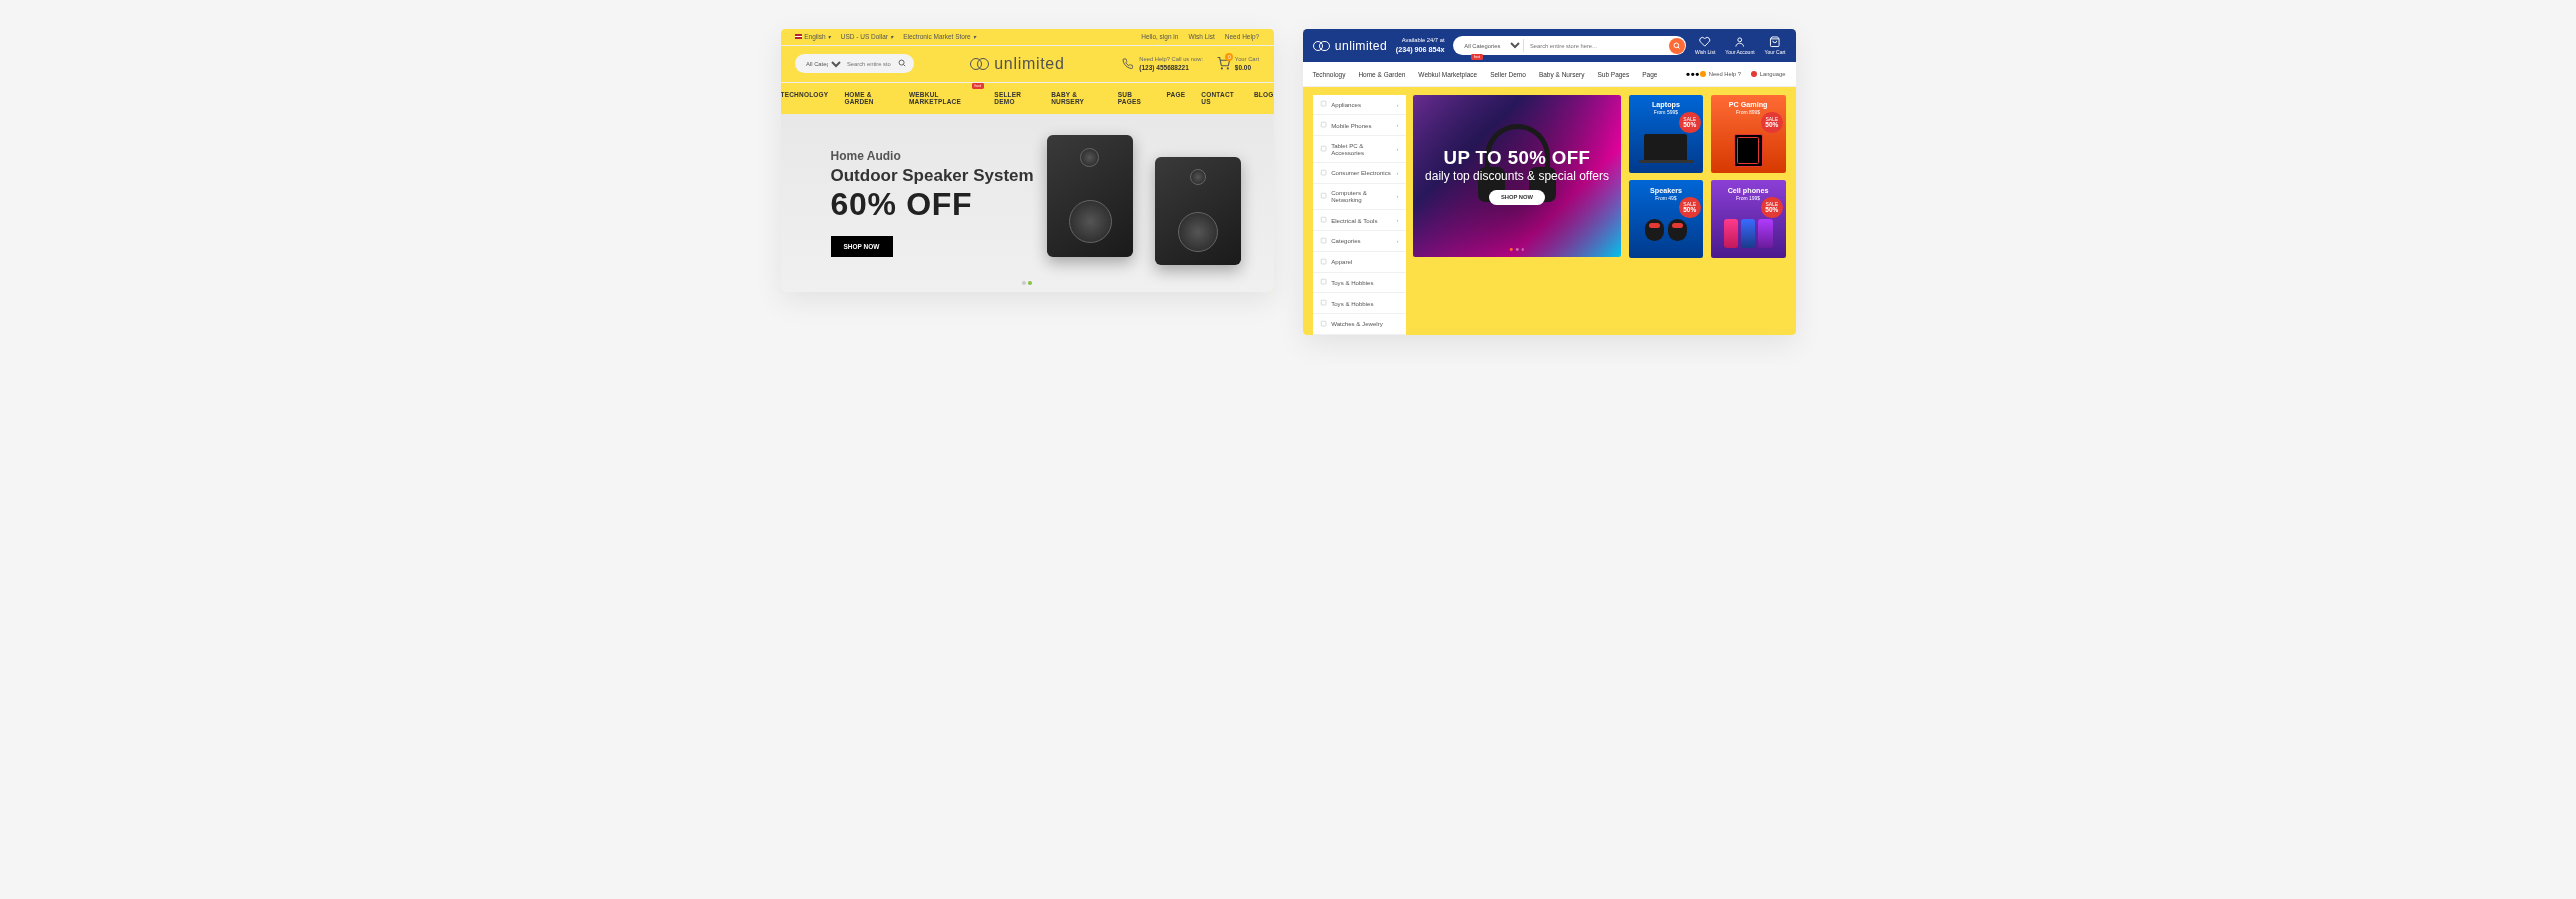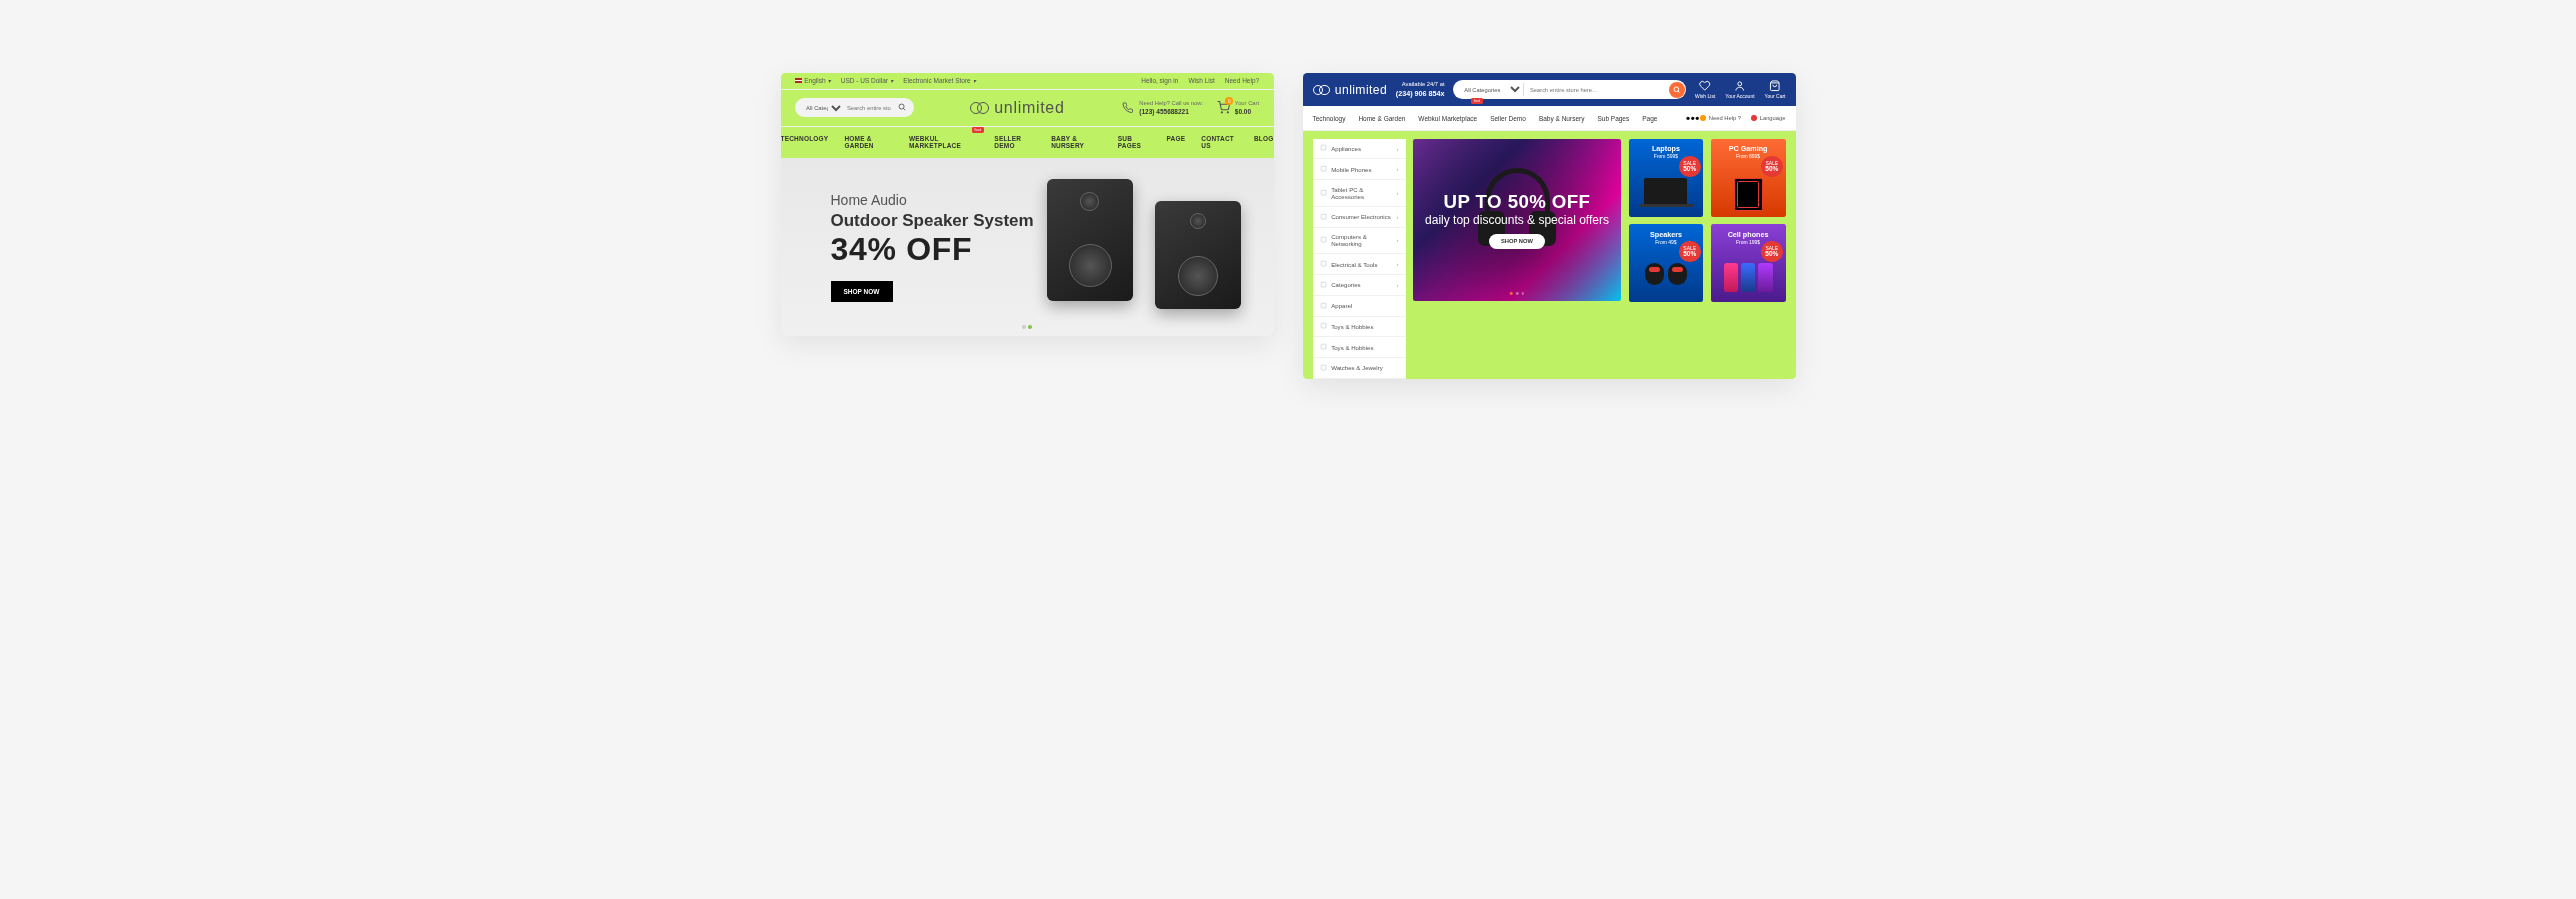--- a/index.html
+++ b/index.html
@@ -1,18 +1,18 @@
 <!DOCTYPE html>
 <html style="font-size:11.5px"><head>
 <meta charset="utf-8">
 <style>
 * { margin: 0; padding: 0; box-sizing: border-box; font-family: Arial, Helvetica, sans-serif; }
 body { background: #f5f5f5; padding: 29px 43px; }
 .showcase { display: flex; gap: 29px; justify-content: center; align-items: flex-start; }
-.theme-card { background: #bef264; border-radius: 4.3px; box-shadow: 0 8.6px 29px rgba(0,0,0,0.08); overflow: hidden; margin-top: 44px; }
+.theme-card { background: #fde047; border-radius: 4.3px; box-shadow: 0 8.6px 29px rgba(0,0,0,0.08); overflow: hidden; }
 .theme-left { width: 493px; }
 .theme-right { width: 493px; }
 
 
 .l-topbar { display: flex; justify-content: space-between; padding: 4.3px 14.4px; font-size: 6.5px; color: #555; border-bottom: 0.7px solid #eee; }
 .l-topbar-left, .l-topbar-right { display: flex; gap: 10px; }
 .l-topbar-left span, .l-topbar-right span { cursor: pointer; display: flex; align-items: center; gap: 2.2px; }
 .flag { width: 7.2px; height: 5px; background: linear-gradient(#b22234 0 33%, #fff 33% 66%, #b22234 66%); display: inline-block; }
 .chev { font-size: 5.8px; }
 
@@ -34,21 +34,21 @@
 .l-phone-text b, .l-cart-text b { color: #333; font-size: 6.5px; }
 .icon-wrap { width: 14.4px; height: 14.4px; display: flex; align-items: center; justify-content: center; color: #555; }
 .cart-icon-wrap { position: relative; }
 .cart-count { position: absolute; top: -2.9px; right: -2.9px; background: #ff9800; color: #fff; border-radius: 50%; width: 8px; height: 8px; font-size: 5px; display: flex; align-items: center; justify-content: center; }
 
 .l-nav { display: flex; justify-content: center; gap: 16px; padding: 8.6px 0; border-top: 0.7px solid #eee; }
 .l-nav a { font-size: 6.5px; font-weight: bold; color: #333; text-decoration: none; letter-spacing: 0.2px; position: relative; }
 .hot-badge { position: absolute; top: -8.6px; right: -5.7px; background: #e53935; color: #fff; font-size: 4.3px; padding: 0.7px 2.9px; border-radius: 1.4px; font-weight: normal; }
 
 .l-hero { height: 178px; background: linear-gradient(180deg,#e8e8e8,#f0f0f0); position: relative; display: flex; align-items: center; padding-left: 50px; }
-.l-hero-content h4 { font-size: 14px; color: #555; font-weight: normal; margin-bottom: 2.9px; }
+.l-hero-content h4 { font-size: 12px; color: #555; font-weight: bold; margin-bottom: 2.9px; }
 .l-hero-content h2 { font-size: 17px; color: #333; margin-bottom: 0; }
 .l-hero-content h1 { font-size: 32px; font-weight: 800; color: #222; margin-bottom: 13px; letter-spacing: 0.7px; }
 .l-hero-btn { display: inline-block; background: #000; color: #fff; font-size: 6.5px; font-weight: bold; padding: 7.2px 13px; text-decoration: none; }
 .l-hero-img { position: absolute; right: 29px; top: 14.4px; width: 201px; height: 151px; display: flex; align-items: center; justify-content: center; }
 .speaker-box { position: absolute; border-radius: 5.8px; background: linear-gradient(145deg,#3a3a3a,#1a1a1a); box-shadow: 0 5.8px 14.4px rgba(0,0,0,0.3); }
 .speaker-box.sb1 { width: 86px; height: 122px; left: 3.6px; top: 7.2px; }
 .speaker-box.sb2 { width: 86px; height: 108px; right: 3.6px; top: 29px; }
 .speaker-driver { position: absolute; border-radius: 50%; background: radial-gradient(circle,#555,#222); border: 1.4px solid #666; }
 .sb1 .sd-lg { width: 43px; height: 43px; bottom: 14.4px; left: 21.6px; }
 .sb1 .sd-sm { width: 18.7px; height: 18.7px; top: 13px; left: 33px; }
@@ -211,21 +211,21 @@
         <a href="#">SUB PAGES</a>
         <a href="#">PAGE</a>
         <a href="#">CONTACT US</a>
         <a href="#">BLOG</a>
       </div>
 
     <div class="l-hero">
       <div class="l-hero-content">
         <h4>Home Audio</h4>
         <h2>Outdoor Speaker System</h2>
-        <h1>34% OFF</h1>
+        <h1>60% OFF</h1>
         <a href="#" class="l-hero-btn">SHOP NOW</a>
       </div>
       <div class="l-hero-img">
         <div class="speaker-box sb1">
             <div class="speaker-driver sd-sm"></div>
             <div class="speaker-driver sd-lg"></div>
           </div>
         <div class="speaker-box sb2">
             <div class="speaker-driver sd-sm"></div>
             <div class="speaker-driver sd-lg"></div>

